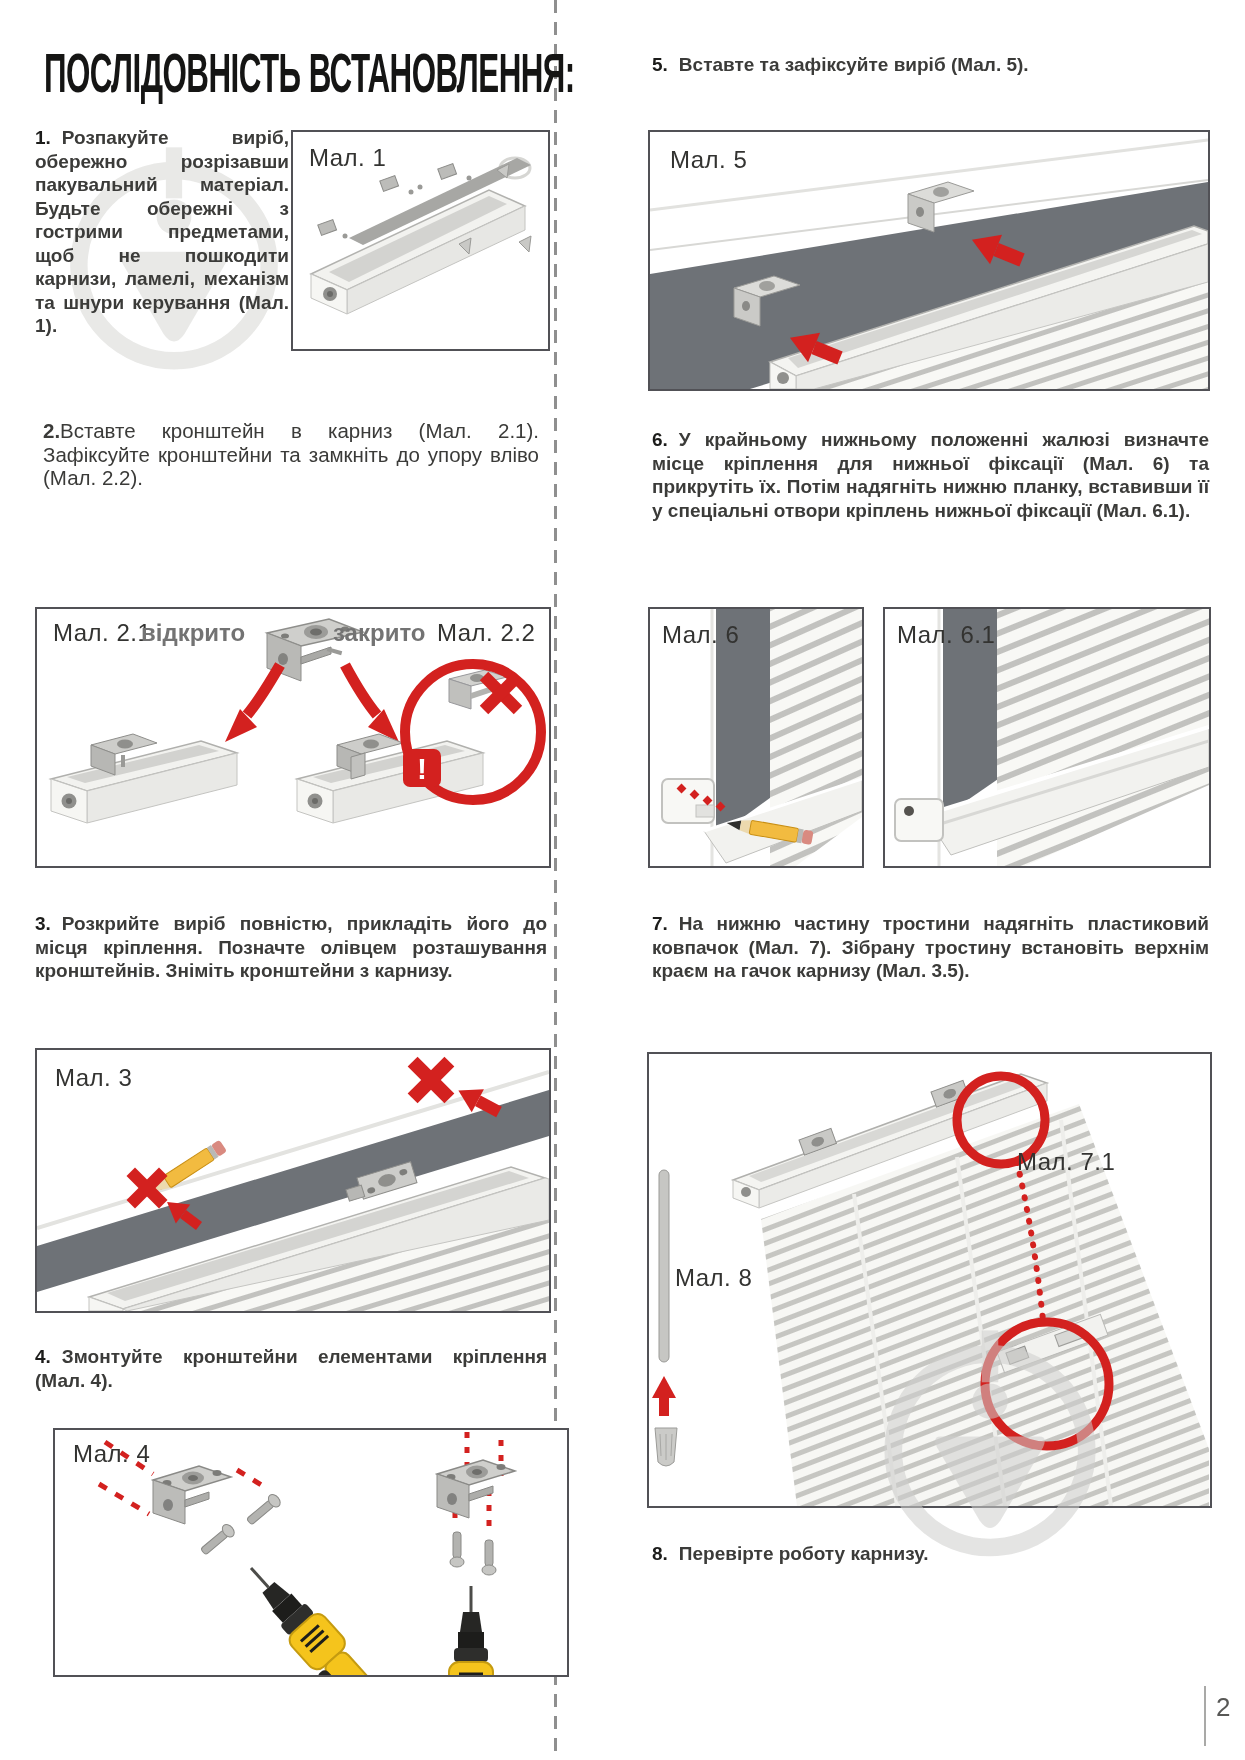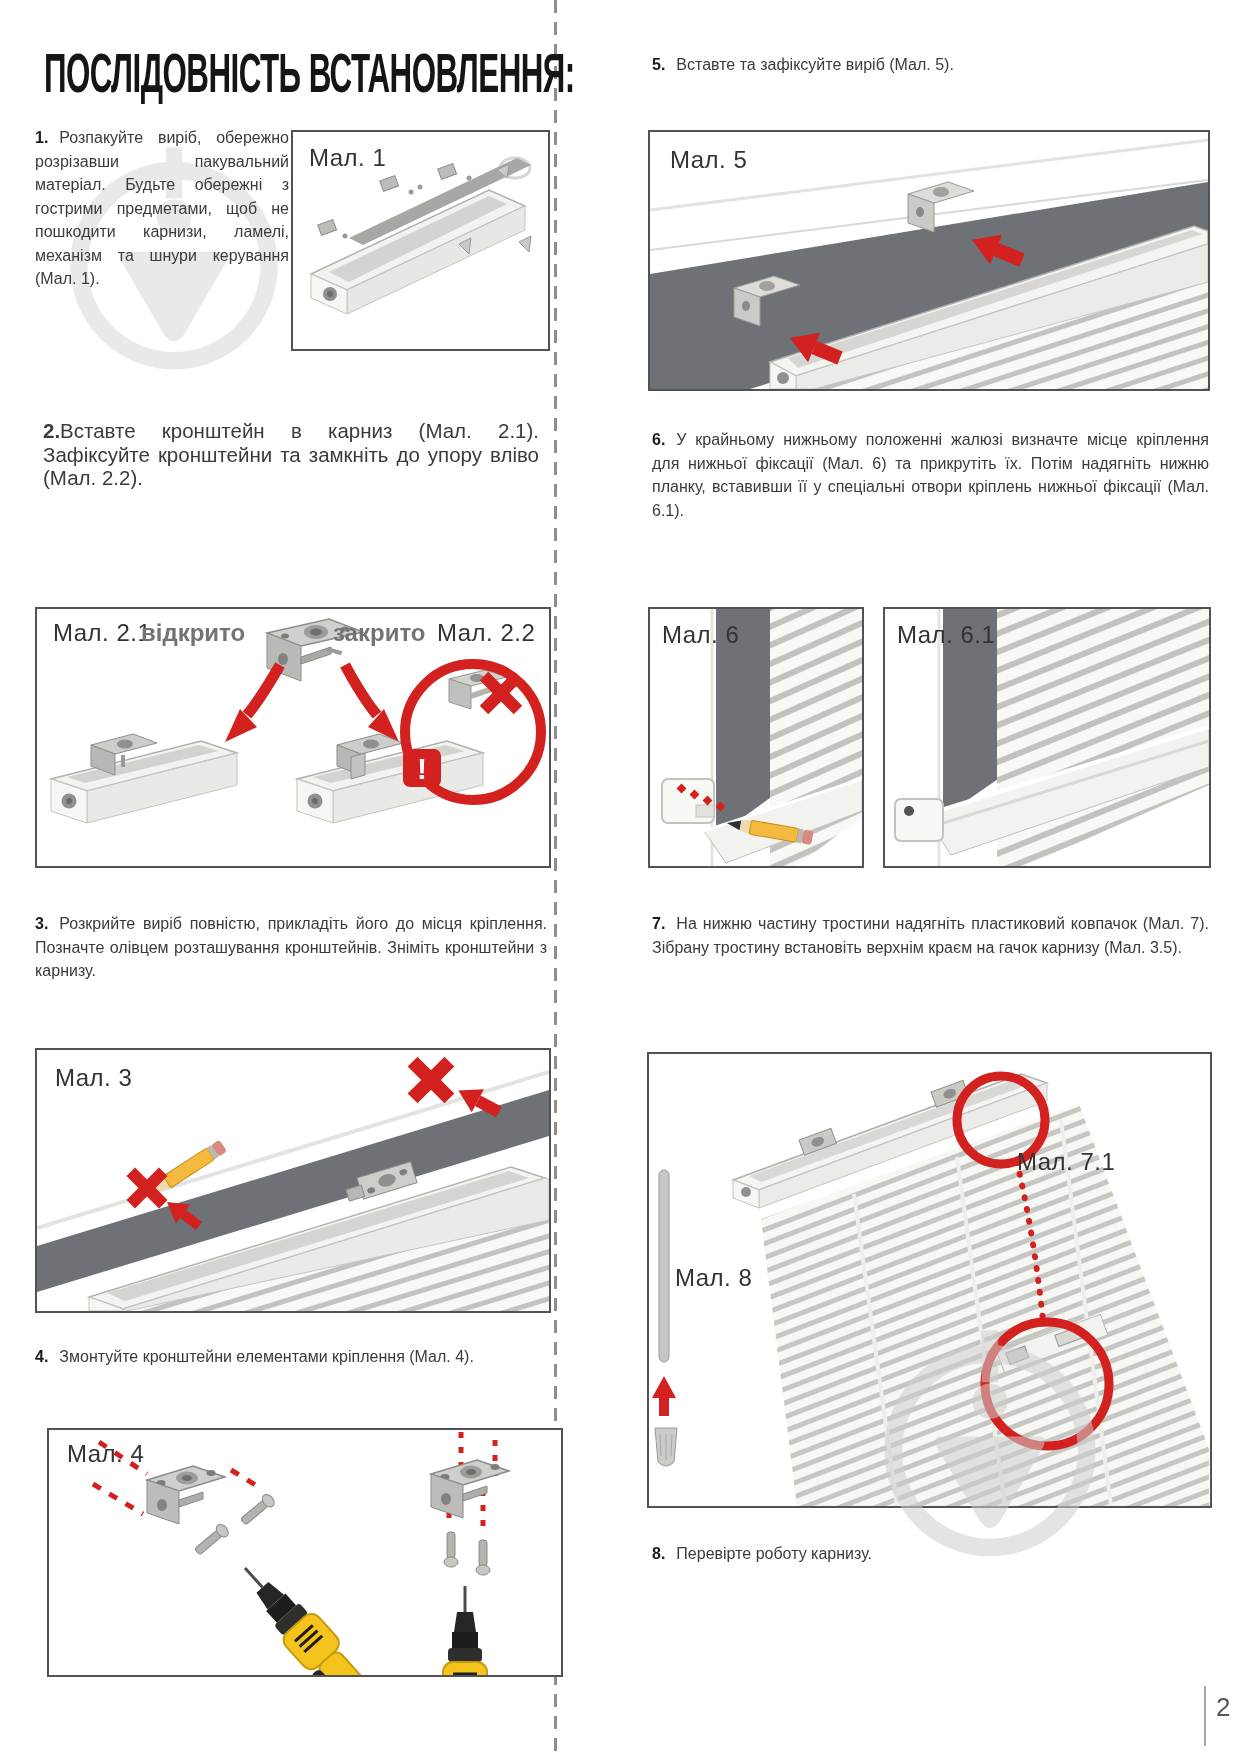--- a/index.html
+++ b/index.html
@@ -11,21 +11,21 @@
     position:absolute;left:554px;top:0;width:3px;height:1760px;z-index:1;
     background:repeating-linear-gradient(180deg,#8f8f8f 0 13px,transparent 13px 22px);
   }
   .title{
     position:absolute;left:44px;top:40px;margin:0;z-index:2;
     font-size:56px;font-weight:bold;color:#151514;white-space:nowrap;
     letter-spacing:-1px;transform:scaleX(0.56);transform-origin:left top;
   }
   .step{
     position:absolute;margin:0;z-index:2;
-    font-size:16px;line-height:23.5px;text-align:justify;color:#3b3b39;
+    font-size:19px;line-height:23.5px;text-align:justify;color:#3b3b39;font-weight:bold;
   }
   .step .num{color:#1c1c1a;margin-right:11px}
   .stack{position:absolute;z-index:2}
   .stack p{margin:8px;font-size:20.5px;line-height:23.5px;text-align:justify}
   .warn-icon{
     display:inline-block;width:21px;height:21px;background:#d3211f;color:#fff;
     border-radius:4px;text-align:center;font-weight:bold;font-size:17px;line-height:21px;
     vertical-align:-3px;margin-right:7px;
   }
   .warn-label{color:#1c1c1a;margin-right:6px}
@@ -215,21 +215,21 @@
         <rect x="0" y="-5" width="20" height="10"></rect>
           <polygon points="20,-12 40,0 20,12"></polygon>
       </g>
     </g>
   </svg>
   <figcaption class="figlabel" style="left:18px;top:14px">Мал. 3</figcaption>
 </figure>
 
 <p class="step" style="left:35px;top:1345px;width:512px"><b class="num">4.</b><span>Змонтуйте кронштейни елементами кріплення (Мал. 4).</span></p>
 
-<figure class="figbox" style="left:47px;top:1428px;width:512px;height:245px">
+<figure class="figbox" style="left:53px;top:1428px;width:512px;height:245px">
   <svg width="512" height="245" viewBox="0 0 512 245">
     <defs>
       <g id="brk4">
         <polygon points="0,22 46,8 78,19 32,33" fill="#cfcfcc" stroke="#8a8a87" stroke-width="1.5"></polygon>
         <ellipse cx="40" cy="20" rx="11" ry="6.5" fill="#9c9c99"></ellipse>
           <ellipse cx="40" cy="20" rx="5" ry="3" fill="#6e6e6b"></ellipse>
         <ellipse cx="14" cy="25" rx="4.5" ry="3" fill="#7c7c79"></ellipse>
           <ellipse cx="64" cy="15" rx="4.5" ry="3" fill="#7c7c79"></ellipse>
         <polygon points="0,22 32,33 32,66 0,55" fill="#bcbcb9" stroke="#8a8a87"></polygon>
         <ellipse cx="15" cy="47" rx="5" ry="6" fill="#828280"></ellipse>

